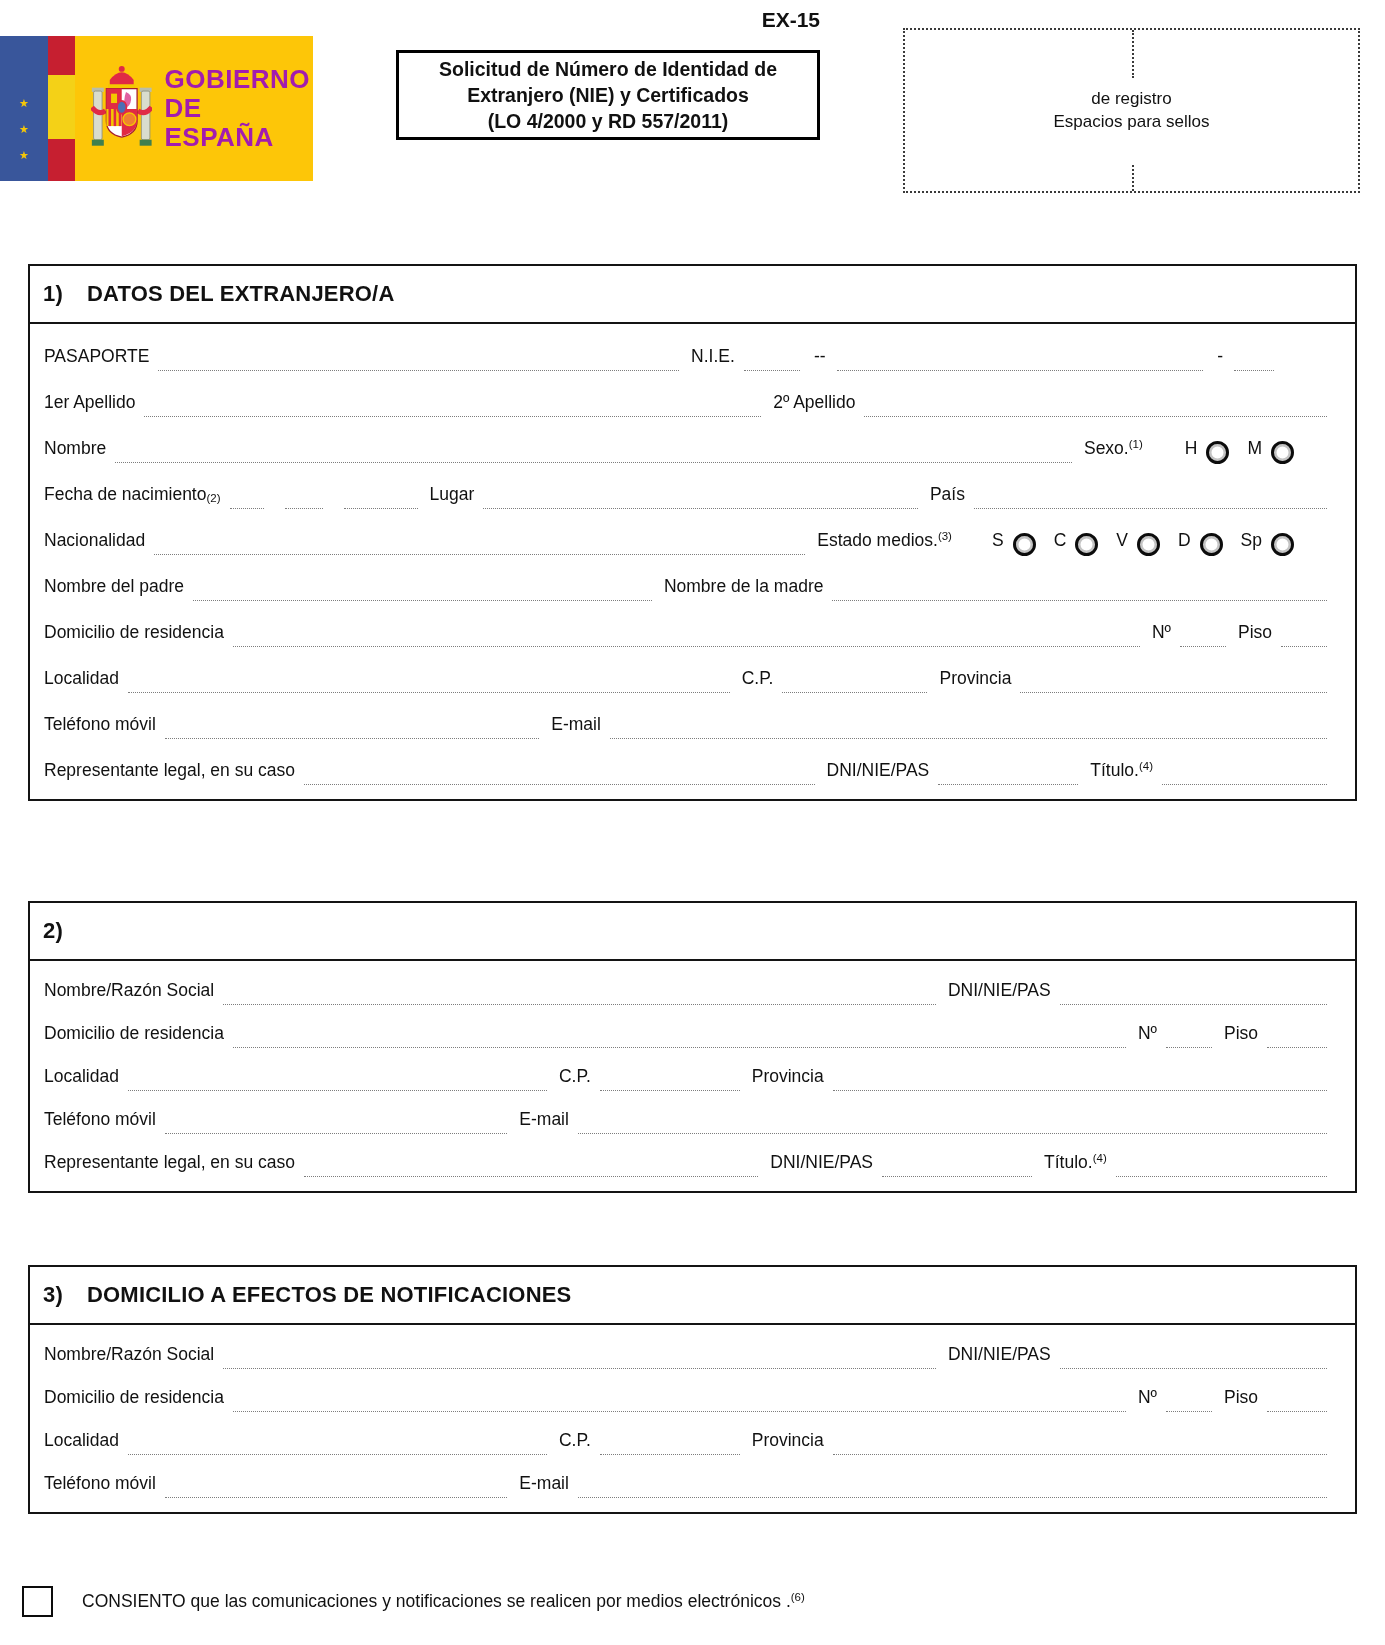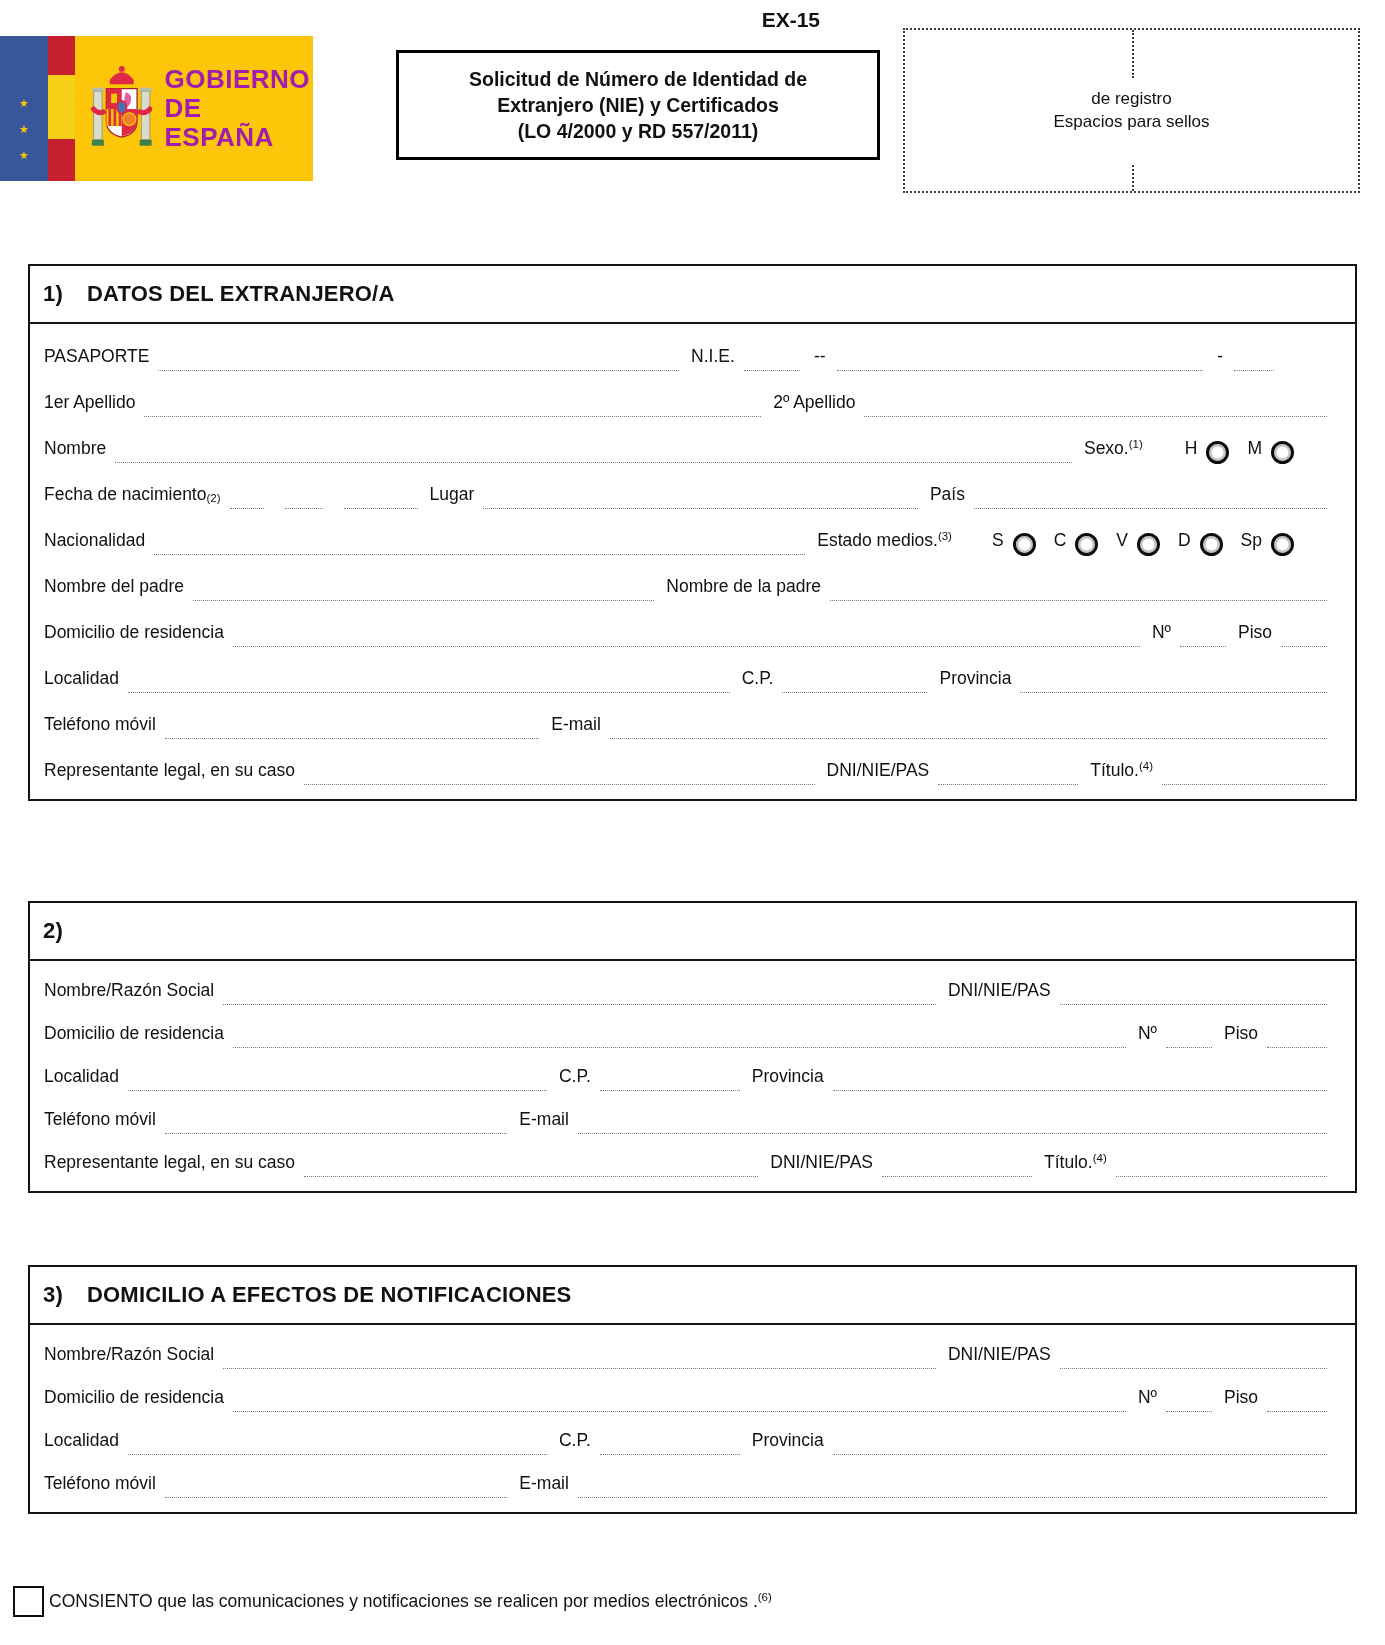--- a/index.html
+++ b/index.html
@@ -12,22 +12,22 @@
   .logo { position: absolute; left: 0; top: 36px; width: 310px; height: 145px; display: flex; }
   .logo-eu { position: relative; width: 48px; background: #39569b; flex: none; }
   .logo-eu .star { position: absolute; left: 50%; transform: translateX(-50%); color: #f4c608; font-size: 11px; }
   .logo-stripe { width: 27px; flex: none;
     background: linear-gradient(to bottom, #c61f30 0%, #c61f30 27%, #f4d117 27%, #f4d117 71%, #c61f30 71%, #c61f30 100%); }
   .logo-main { flex: 1; background: #fdc608; display: flex; align-items: center; padding-left: 16px; }
   .logo-text { margin-left: 12px; font-weight: bold; font-size: 26px; line-height: 1.12; color: #a21caf; letter-spacing: 0.5px; }
 
   .ex15 { position: absolute; left: 396px; top: 8px; width: 424px; text-align: right;
     font-weight: bold; font-size: 21px; }
-  .titlebox { position: absolute; left: 396px; top: 50px; width: 484px; border: 3px solid #000;
-    padding: 13px 8px; text-align: center; font-weight: bold; font-size: 19.5px; line-height: 1.34; }
+  .titlebox { position: absolute; left: 396px; top: 50px; width: 424px; border: 3px solid #000;
+    padding: 3px 8px; text-align: center; font-weight: bold; font-size: 19.5px; line-height: 1.34; }
 
   .stamps { position: absolute; left: 903px; top: 28px; width: 457px; height: 165px;
     border: 2px dotted #3a3a3a; display: flex; flex-direction: column; justify-content: center;
     text-align: center; font-size: 17px; line-height: 1.35; }
   .stamps::before { content: ""; position: absolute; left: 50%; top: 0; height: 48px; border-left: 2px dotted #3a3a3a; }
   .stamps::after { content: ""; position: absolute; left: 50%; bottom: 0; height: 26px; border-left: 2px dotted #3a3a3a; }
 
   
   .sec { border: 2.5px solid #141414; margin: 0 28px; background: #fff; }
   .sec-head { display: flex; align-items: center; padding: 15px 13px; border-bottom: 2.5px solid #141414;
@@ -45,21 +45,21 @@
 
   .sup  { font-size: 11.5px; position: relative; top: -6px; }
   .subr { font-size: 11.5px; position: relative; top: 2px; }
 
   .radio { display: inline-block; width: 23px; height: 23px; border-radius: 50%;
     border: 3.5px solid #0c0c0c; box-shadow: inset 0 0 0 2.5px #c4c4c4; background: #fff;
     flex: none; margin: 0 0 -5px 9px; }
   .optlbl { margin-left: 18px; } .endpad65 { margin-right: 65px !important; } .endpad50 { margin-right: 50px; }
 
   
-  .consent { display: flex; align-items: center; margin: 72px 13px 0; font-size: 17.5px; }
+  .consent { display: flex; align-items: center; margin: 72px 22px 0; font-size: 17.5px; gap: 24px; }
   .checkbox { width: 31px; height: 31px; border: 2.5px solid #0c0c0c; background: #fff; flex: none; margin-right: 5px; }
 
   .mt-s2 { margin-top: 100px; }
   .mt-s3 { margin-top: 72px; }
 </style>
 </head>
 <body>
 
 <div class="page">
 
@@ -176,21 +176,21 @@
         <span class="radio"></span>
         <span class="lbl optlbl">D</span>
         <span class="radio"></span>
         <span class="lbl optlbl">Sp</span>
         <span class="radio" style="margin-right:45px"></span>
       </div>
 
       <div class="row">
         <span class="lbl">Nombre del padre</span>
         <span class="fill" style="flex-grow:450"></span>
-        <span class="lbl">Nombre de la padre</span>
+        <span class="lbl">Nombre de la madre</span>
         <span class="fill" style="flex-grow:485"></span>
       </div>
 
       <div class="row">
         <span class="lbl">Domicilio de residencia</span>
         <span class="fill"></span>
         <span class="lbl">Nº</span>
         <span class="fill fx" style="width:46px"></span>
         <span class="lbl">Piso</span>
         <span class="fill fx" style="width:46px"></span>

